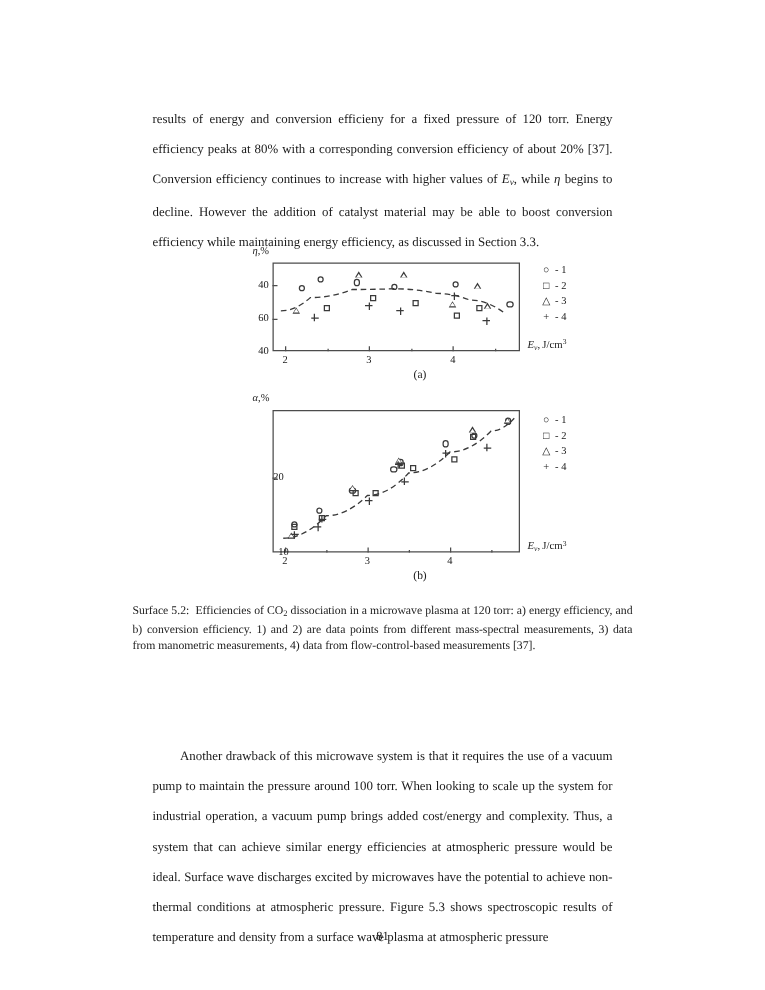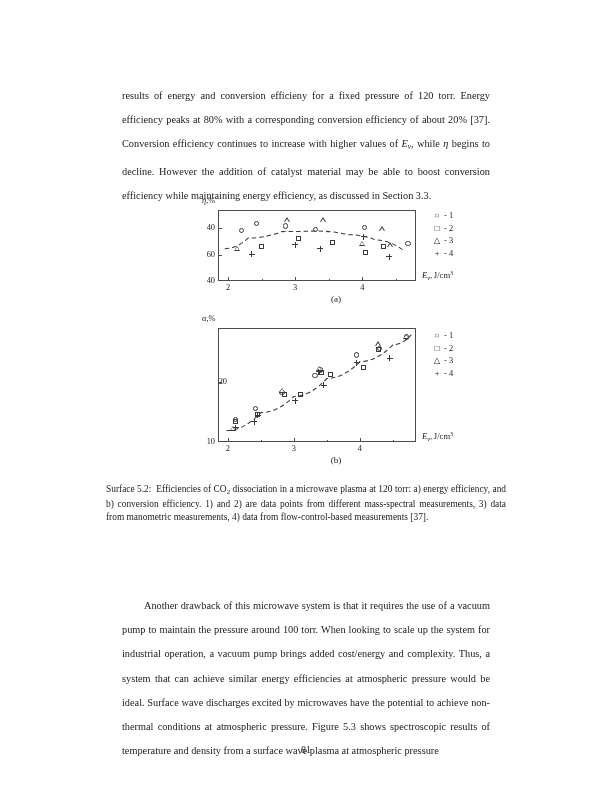--- a/index.html
+++ b/index.html
@@ -238,21 +238,21 @@
       <div class="axis-title" style="left:226px; top:117px;">
         <span class="it">E</span><sub class="it">v</sub>, J/cm<sup>3</sup>
       </div>
       <div class="subcap" style="left:0px; top:141px;">(b)</div>
       <div class="legend" style="left:236px; top:16px;">
         <div class="legend-row"><span class="legend-sym">○</span> <span>- 1</span></div>
         <div class="legend-row"><span class="legend-sym">□</span> <span>- 2</span></div>
         <div class="legend-row"><span class="legend-sym">△</span> <span>- 3</span></div>
         <div class="legend-row"><span class="legend-sym">+</span> <span>- 4</span></div>
       </div>
-    <div class="ylab" style="left: 0px; width: 19px; top: 123px;">10</div>
+    <div class="ylab" style="left: 16px; width: 19px; top: 123px;">10</div>
         <div class="ylab" style="left: 12px; width: 19px; top: 63px; text-align: right;">20</div>
         <div class="tick" style="left: 22px; top: 68px; width: 3.5px; height: 1px;"></div>
         <div class="tick" style="left: 31.9px; top: 124px; width: 1px; height: 4px;"></div>
         <div class="xlab" style="left: 23.9px; width: 16px; top: 130px;">2</div>
         <div class="tick" style="left: 97.9px; top: 124px; width: 1px; height: 4px;"></div>
         <div class="xlab" style="left: 89.9px; width: 16px; top: 130px;">3</div>
         <div class="tick" style="left: 163.9px; top: 124px; width: 1px; height: 4px;"></div>
         <div class="xlab" style="left: 155.9px; width: 16px; top: 130px;">4</div>
         <div class="tick" style="left: 64.9px; top: 125.5px; width: 1px; height: 2.5px;"></div>
         <div class="tick" style="left: 130.9px; top: 125.5px; width: 1px; height: 2.5px;"></div>

